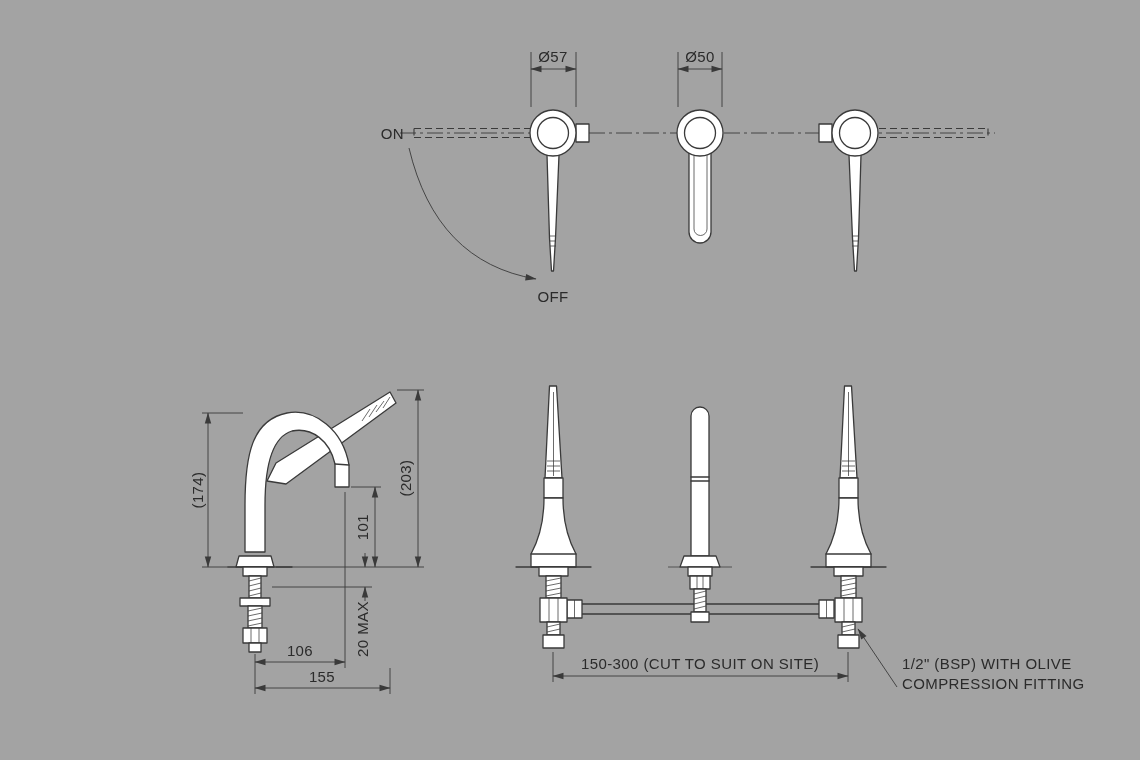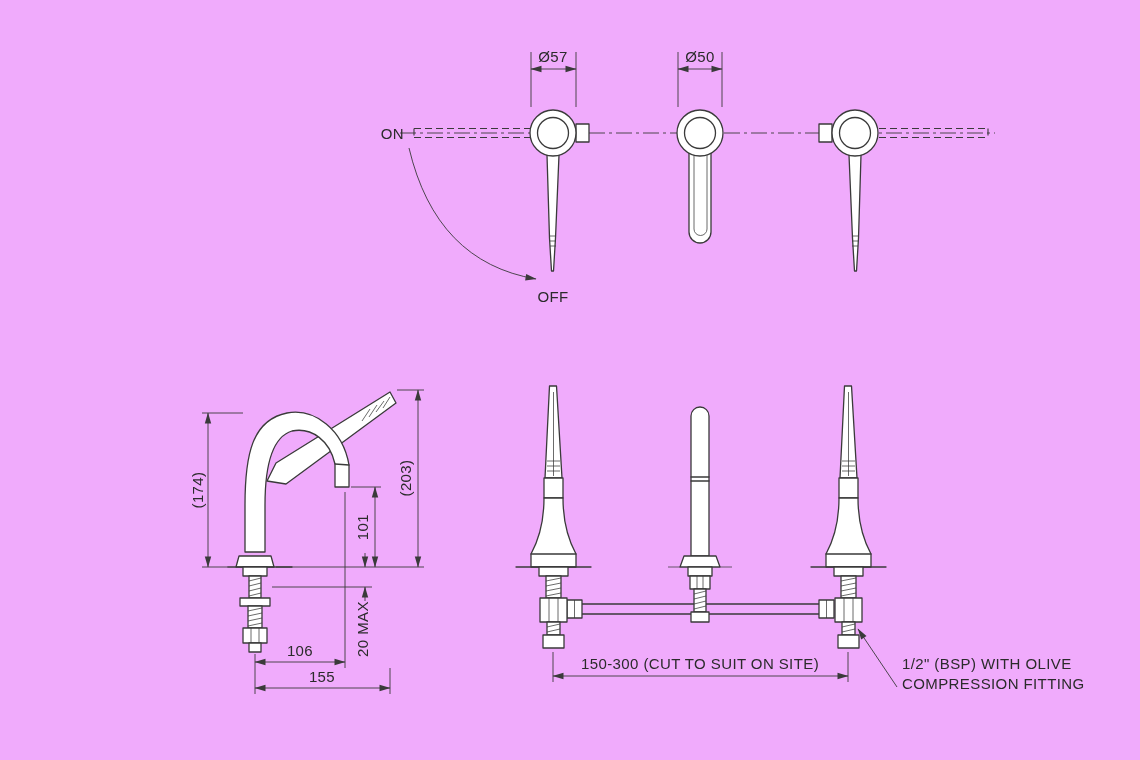--- a/index.html
+++ b/index.html
@@ -1,16 +1,16 @@
 <!DOCTYPE html>
 <html><head>
 <meta charset="utf-8">
 <style>
   html,body{margin:0;padding:0;background:#fff;}
-  .canvas{position:relative;width:1140px;height:760px;background:#f0abfc;overflow:hidden;
+  .canvas{position:relative;width:1140px;height:760px;background:#a3a3a3;overflow:hidden;
           font-family:"Liberation Sans",sans-serif;}
   svg{position:absolute;left:0;top:0;}
   .obj  {fill:none;stroke:#3a3a3a;stroke-width:1.3;stroke-linecap:round;stroke-linejoin:round;}
   .objf {fill:#ffffff;stroke:#3a3a3a;stroke-width:1.3;stroke-linejoin:round;}
   .thin {fill:none;stroke:#3a3a3a;stroke-width:0.75;}
   .dim  {fill:none;stroke:#3a3a3a;stroke-width:0.9;}
   .cl   {fill:none;stroke:#3a3a3a;stroke-width:0.9;stroke-dasharray:16 4 3 4;}
   .dash {fill:none;stroke:#3a3a3a;stroke-width:1.1;stroke-dasharray:7 4;}
   text.d{font-family:"Liberation Sans",sans-serif;font-size:15px;fill:#2b2b2b;letter-spacing:.4px;}
 </style>

